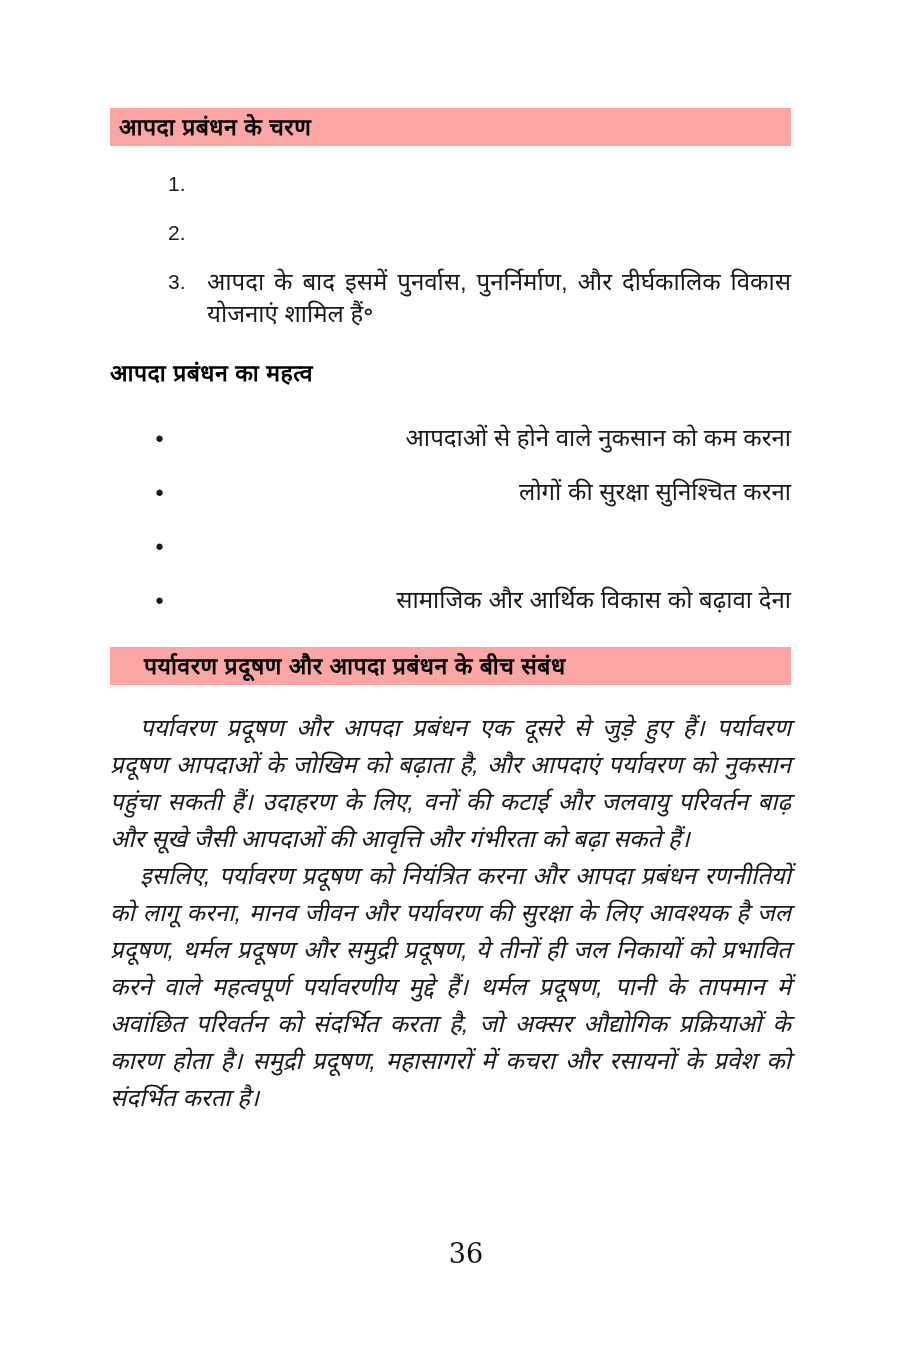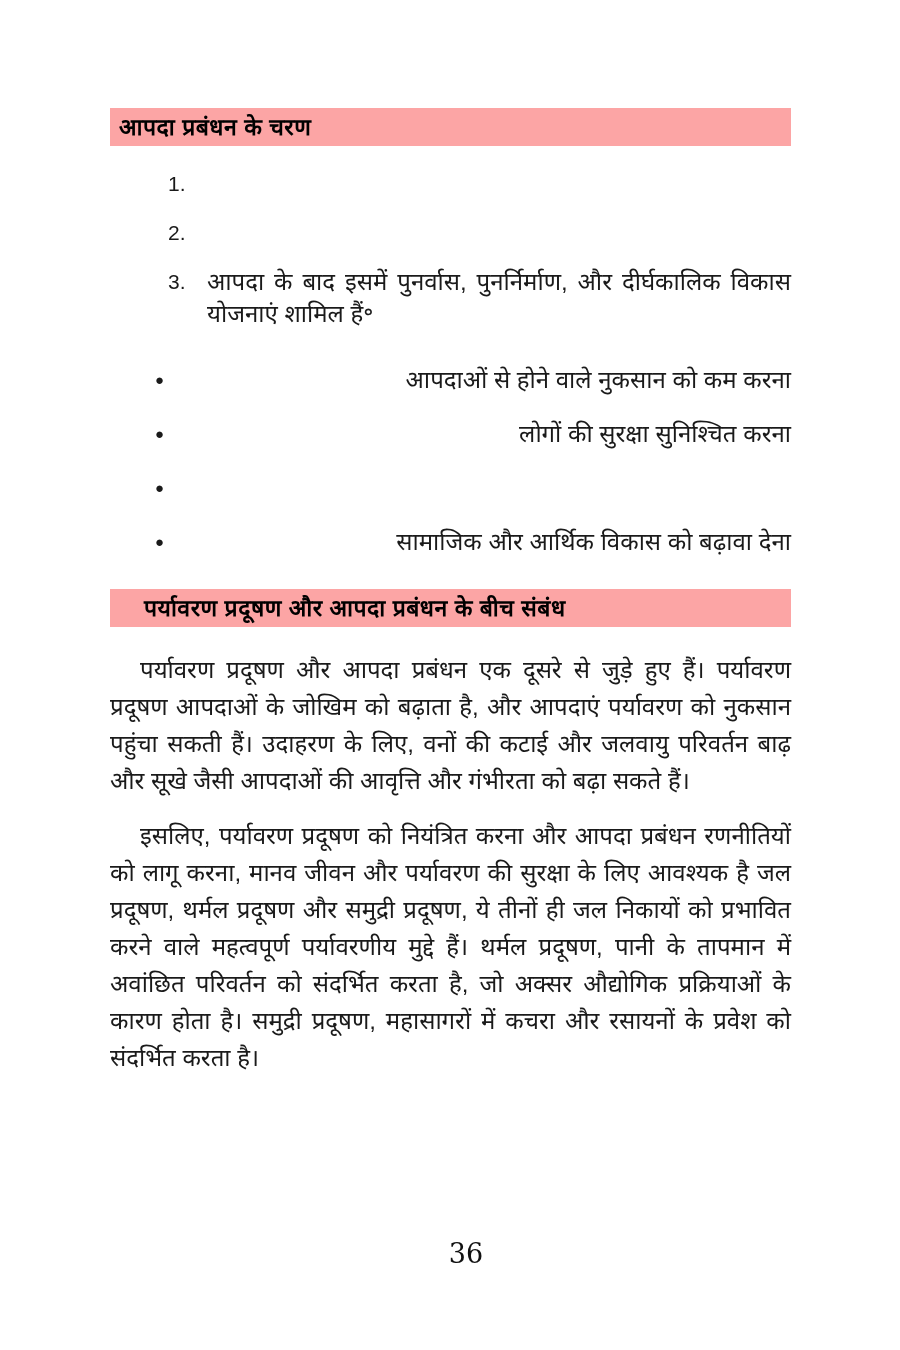--- a/index.html
+++ b/index.html
@@ -65,23 +65,24 @@
     line-height: 31px;
   }
   .bulletitem .btext { flex: 1; text-align: right; }
   .bar2 { margin-top: 32px; padding-left: 34px; }
   .para {
     font-size: 24px;
     line-height: 37px;
     text-align: justify;
     text-indent: 30px;
     margin: 0;
+    font-style: italic;
   }
   .para1 { margin-top: 24px; }
-  .para2 { margin-top: 18px; }
+  .para2 { }
   .page-number {
     position: absolute;
     left: 16px;
     top: 1238px;
     width: 100%;
     text-align: center;
     font-family: "DejaVu Serif", "Liberation Serif", serif;
     font-size: 27px;
     color: #111111;
   }
@@ -102,20 +103,21 @@
       </div>
       <div class="numitem">
         <span class="marker">2.</span>
       </div>
       <div class="numitem">
         <span class="marker">3.</span>
         <span class="itext">आपदा के बाद इसमें पुनर्वास, पुनर्निर्माण, और दीर्घकालिक विकास योजनाएं शामिल हैं॰</span>
       </div>
     </div>
 
+    <div class="sub-heading">आपदा प्रबंधन का महत्व</div>
 
     <div class="bulletlist">
       <div class="bulletitem">
         <span class="dot">●</span>
         <span class="btext">आपदाओं से होने वाले नुकसान को कम करना</span>
       </div>
       <div class="bulletitem">
         <span class="dot">●</span>
         <span class="btext">लोगों की सुरक्षा सुनिश्चित करना</span>
       </div>

